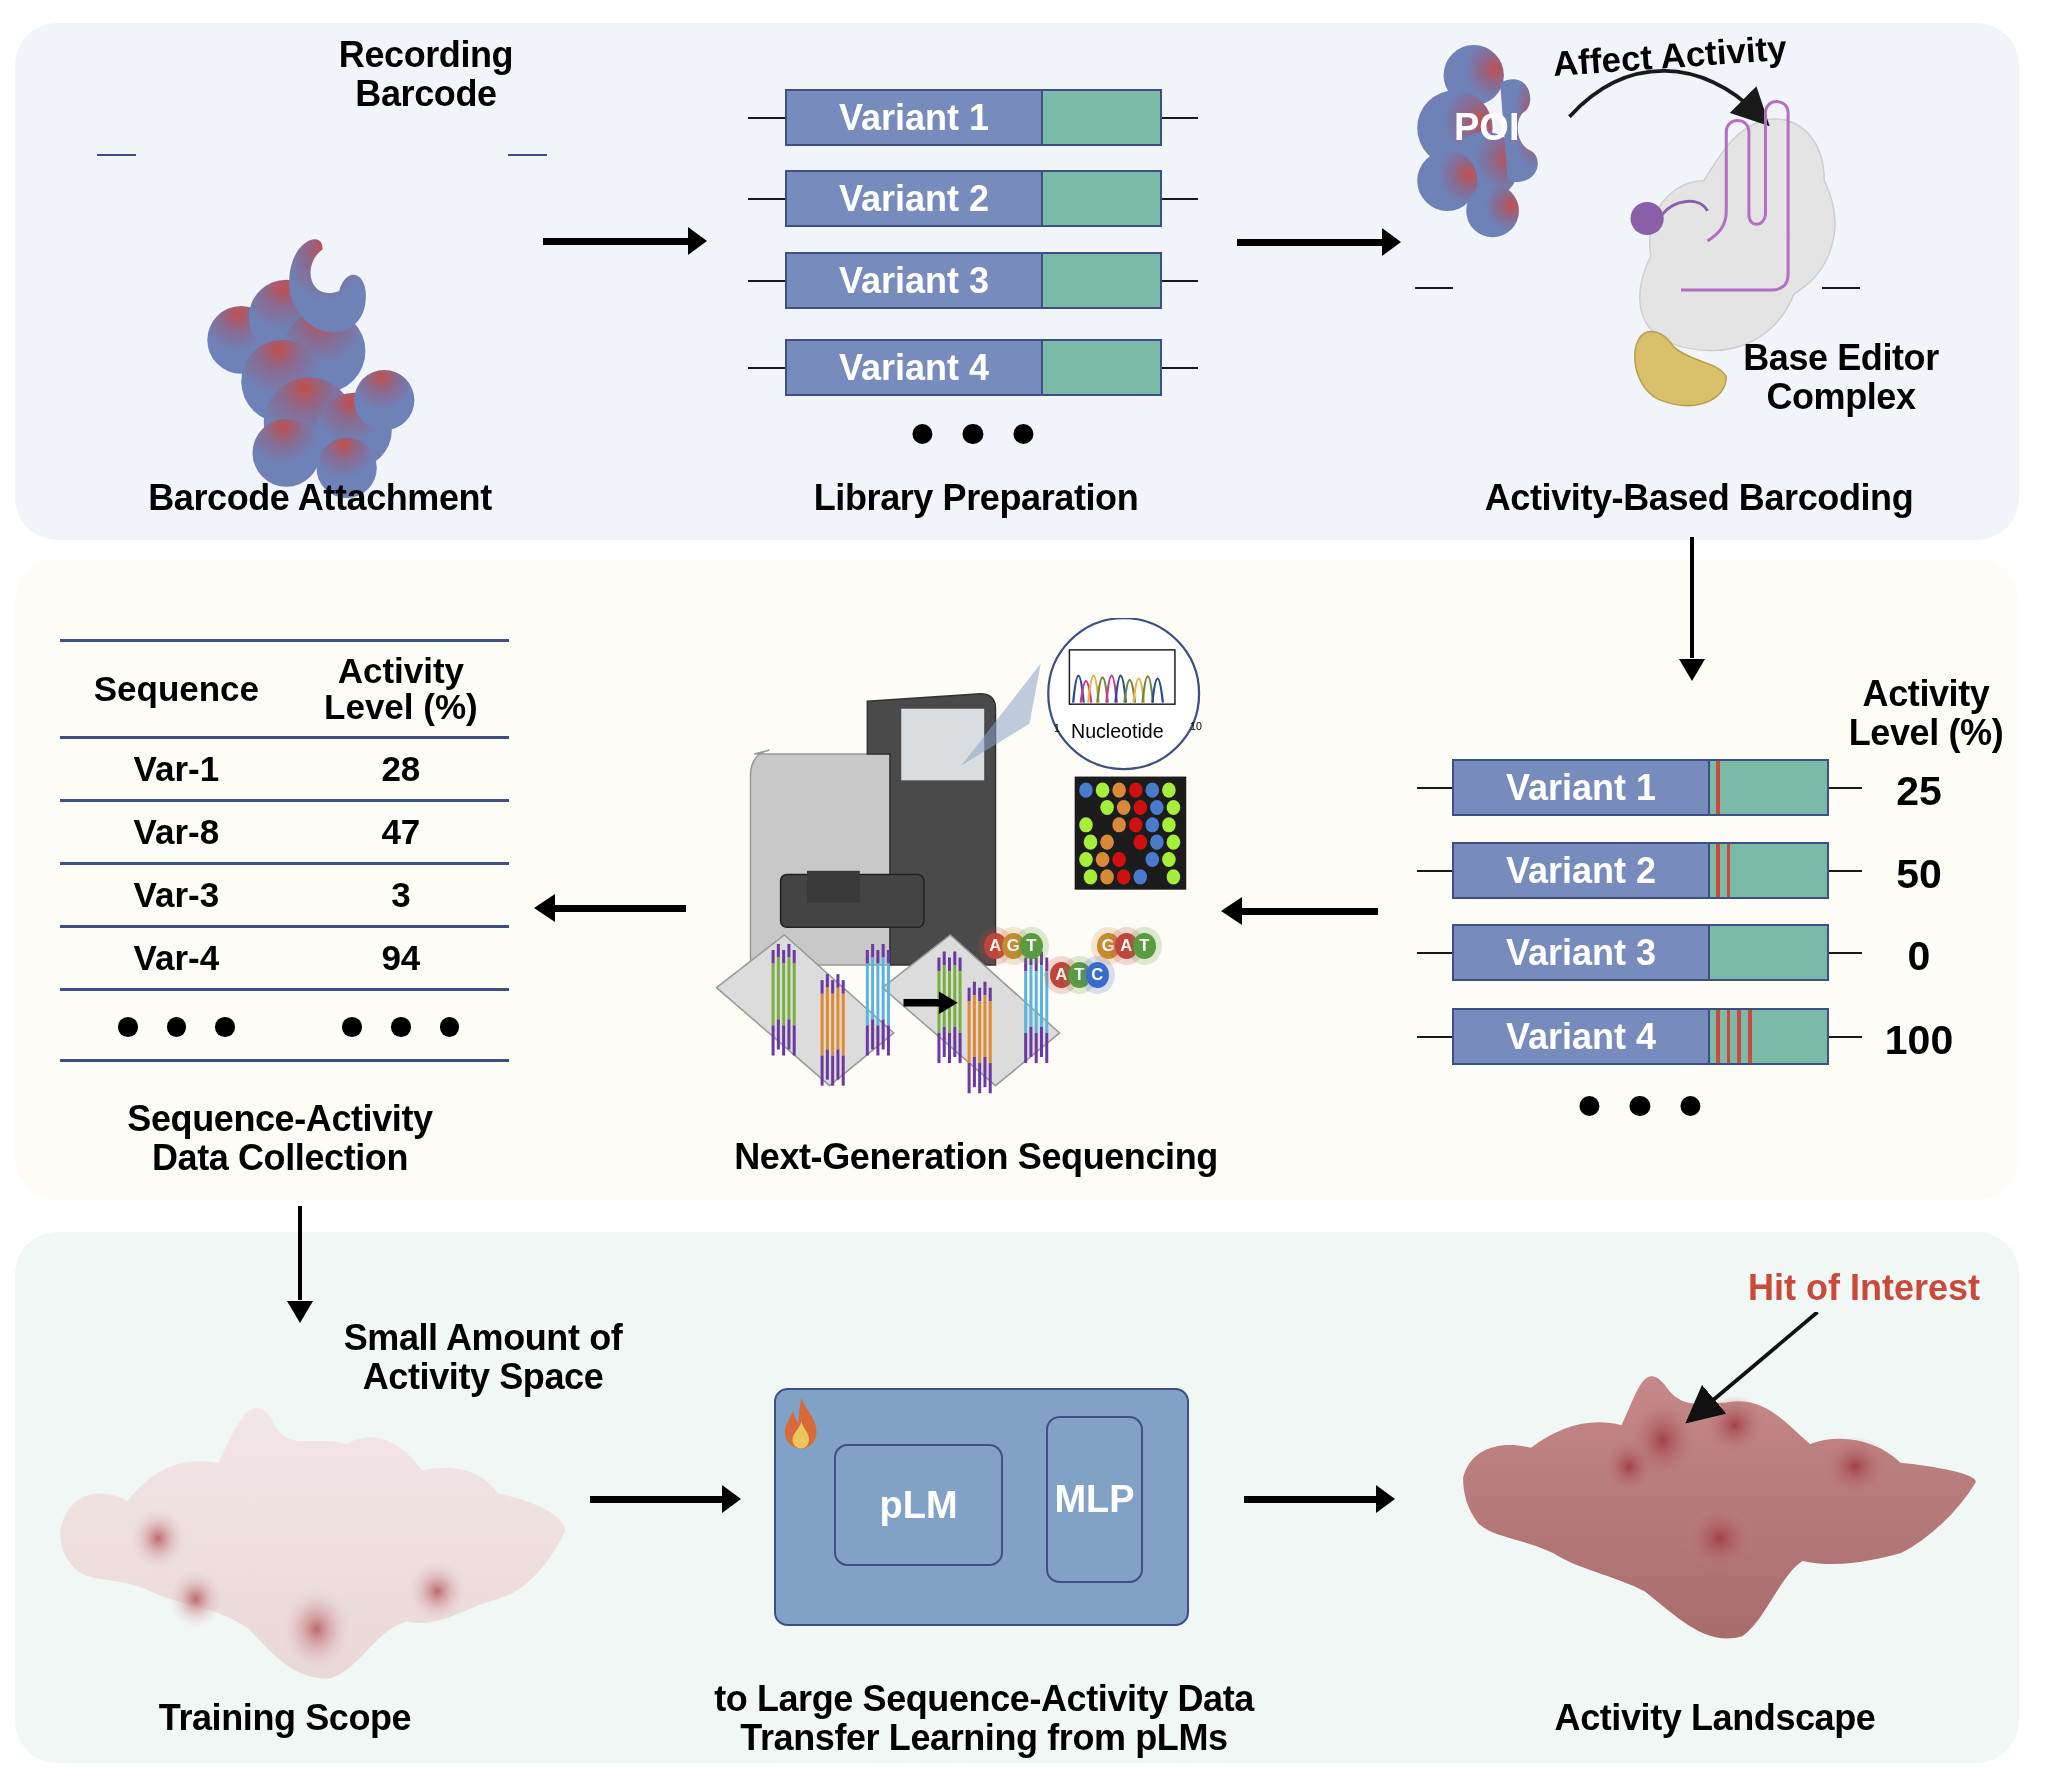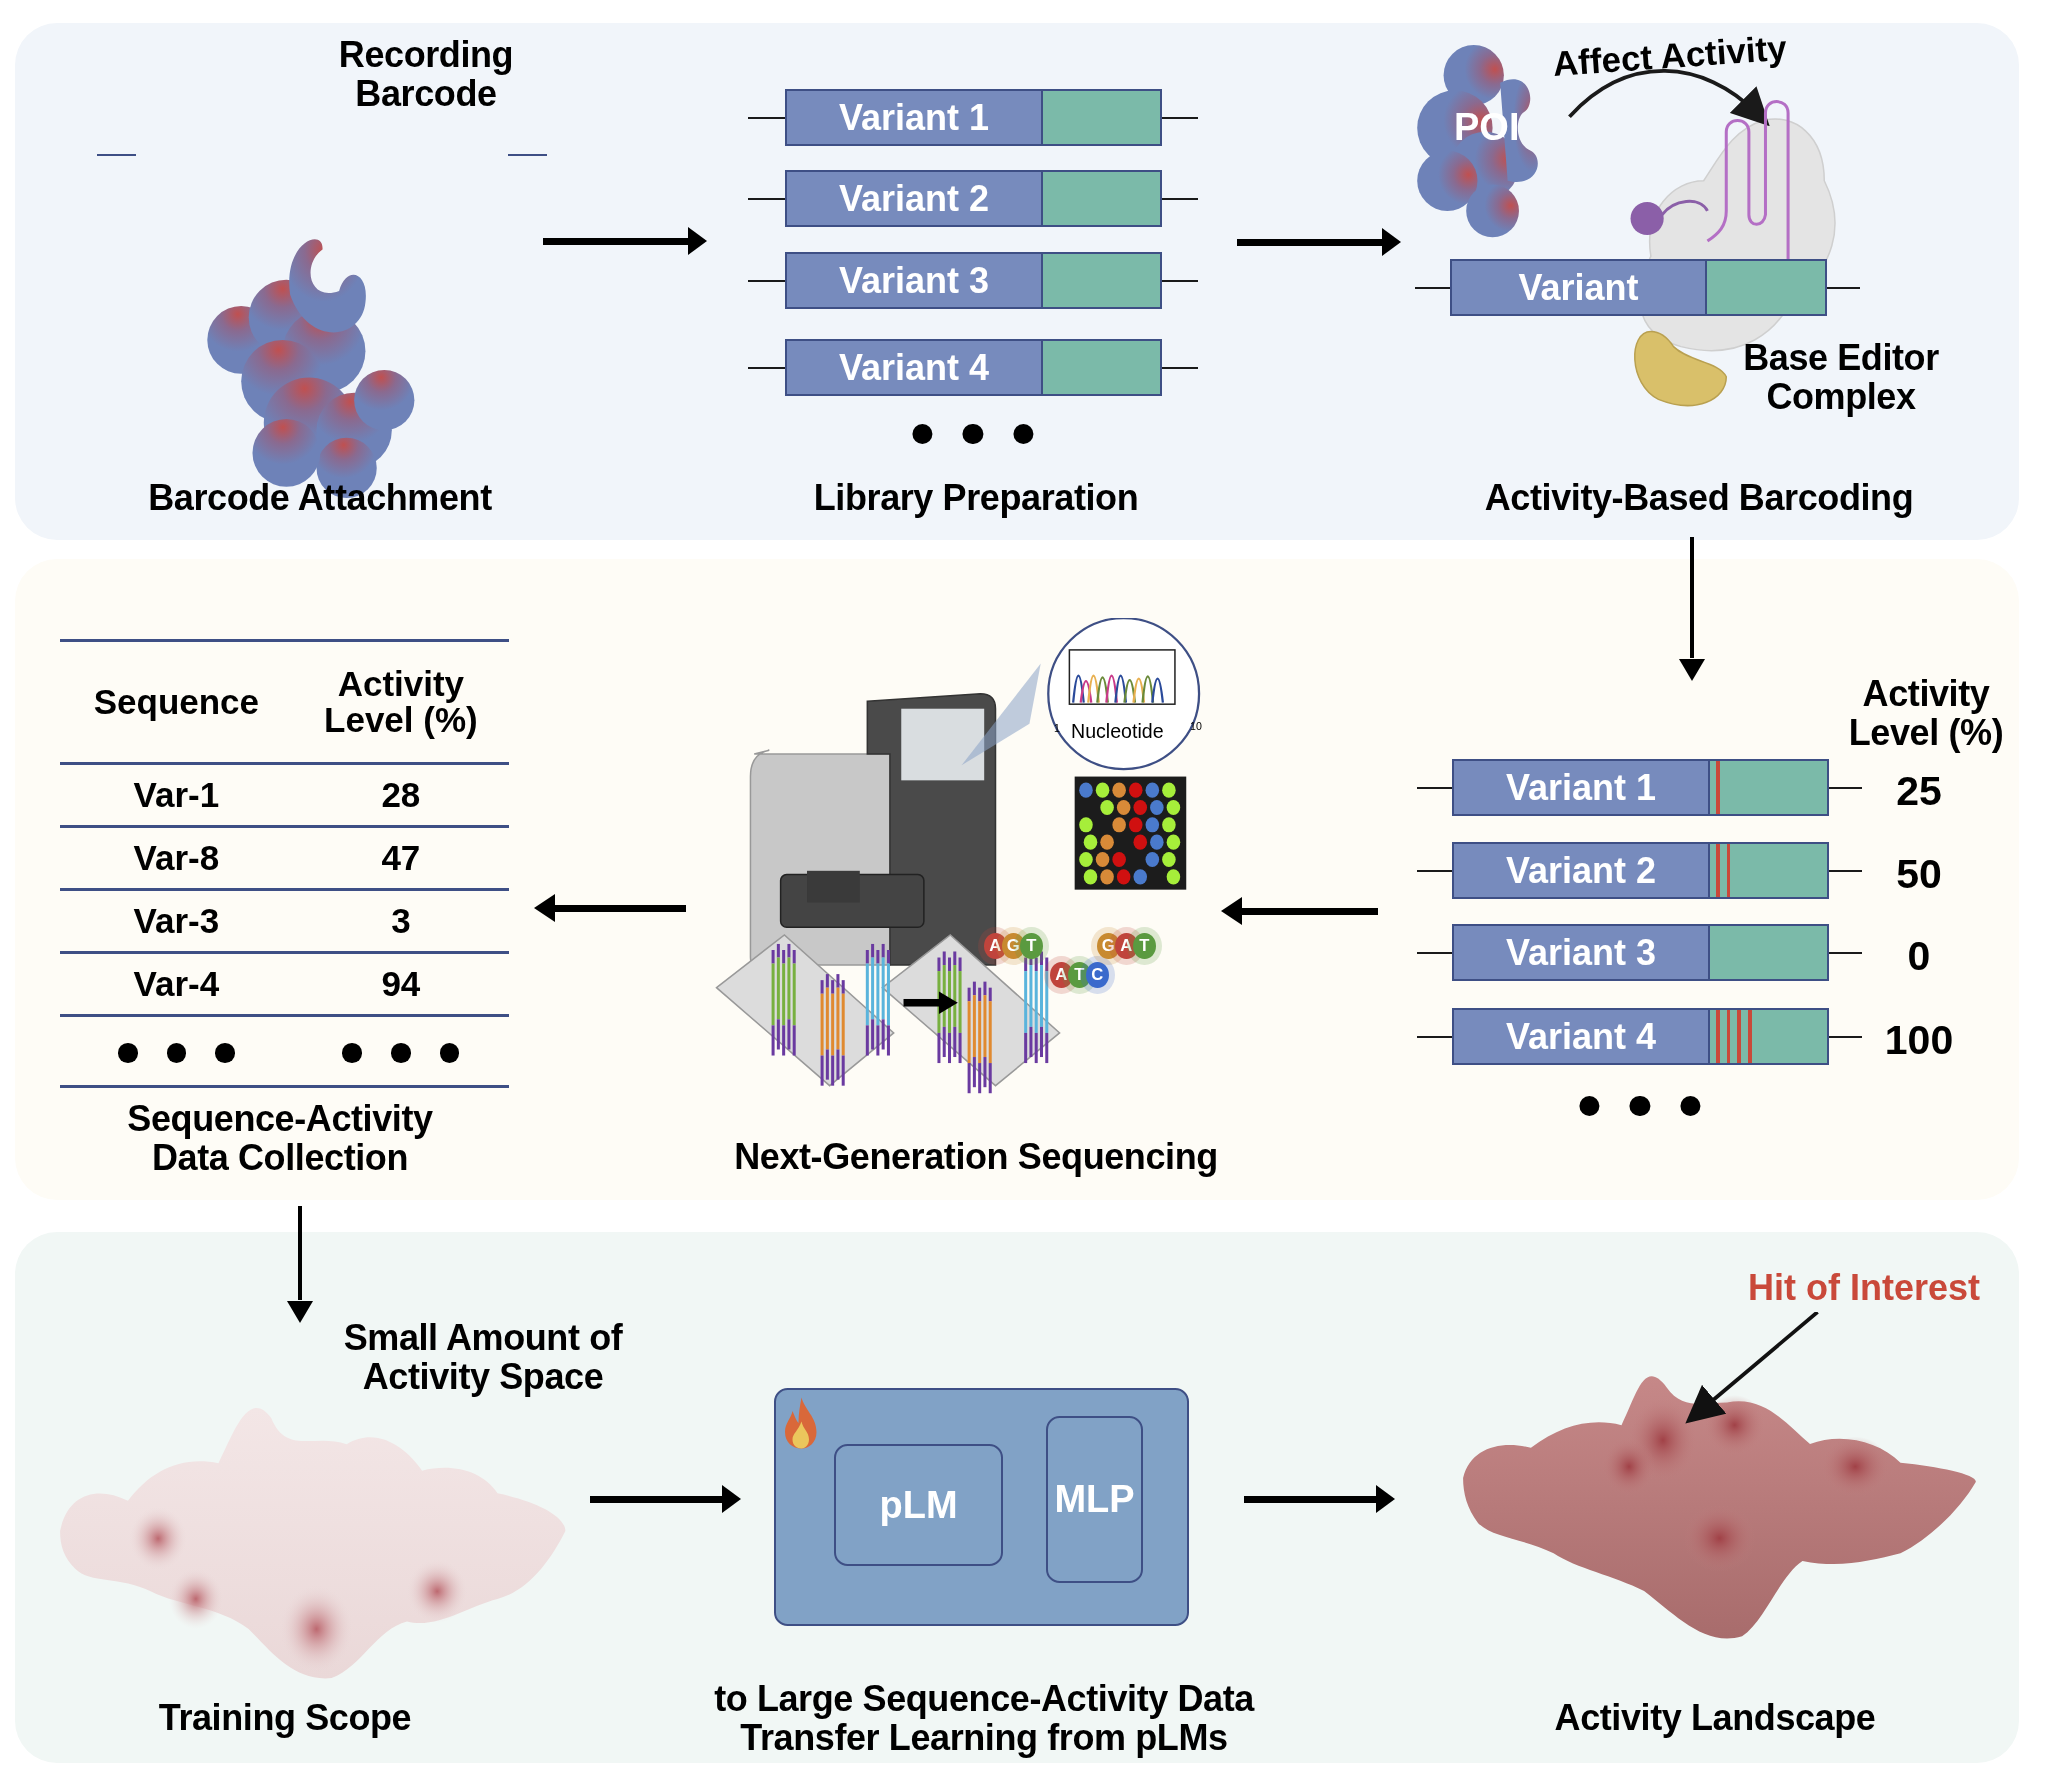--- a/index.html
+++ b/index.html
@@ -21,21 +21,21 @@
   .arrow-h::after{content:"";position:absolute;top:-11.3px;border-top:14.3px solid transparent;border-bottom:14.3px solid transparent;}
   .arrow-h.r::after{right:-15px;border-left:19.6px solid #000;}
   .arrow-h.l::after{left:-19.6px;border-right:21px solid #000;}
   .arrow-v{position:absolute;width:3.8px;background:#000;}
   .arrow-v::after{content:"";position:absolute;bottom:-22.6px;left:-11.3px;border-left:13px solid transparent;border-right:13px solid transparent;border-top:22.6px solid #000;}
   .dots{position:absolute;display:flex;gap:30px;transform:translateX(-50%);}
   .dots span{display:block;width:20.4px;height:20.4px;border-radius:50%;background:#000;}
   table.seq{position:absolute;left:60px;top:639px;width:449px;border-collapse:collapse;font-weight:bold;font-size:35px;}
   table.seq td, table.seq th{text-align:center;padding:0;}
   table.seq tr{border-bottom:3px solid #3e4f85;}
-  table.seq thead tr{border-top:3.8px solid #3e4f85;border-bottom:3.8px solid #3e4f85;height:123px;}
+  table.seq thead tr{border-top:3.8px solid #3e4f85;border-bottom:3.8px solid #3e4f85;height:97px;}
   table.seq th{line-height:36px;}
   table.seq tbody tr{height:63px;}
   table.seq .dotrow td{height:68px;}
   .rowdots{display:inline-flex;gap:29px;}
   .rowdots span{display:block;width:19.6px;height:19.6px;border-radius:50%;background:#000;}
   .model{position:absolute;left:774px;top:1388px;width:415px;height:238px;background:#81a2c6;border:2.3px solid #3e4f85;border-radius:13.6px;box-sizing:border-box;}
   .model .sub{position:absolute;border:2.3px solid #3e4f85;border-radius:13.6px;box-sizing:border-box;background:#81a2c6;color:#fff;font-weight:bold;font-size:38px;display:flex;align-items:center;justify-content:center;}
   .act-val{position:absolute;font-weight:bold;font-size:41px;transform:translateX(-50%);}
 </style>
 </head>
@@ -153,24 +153,20 @@
   <circle cx="325" cy="250" r="22" fill="#8b5fa8"></circle>
   <path d="M345 245 C 360 225, 395 220, 405 240" stroke="#8b5fa8" stroke-width="4" fill="none"></path>
 
   <path d="M330 400 C 300 400, 300 470, 340 490 C 390 510, 430 490, 430 460 C 420 440, 380 440, 360 420 C 350 405, 340 400, 330 400 Z" fill="#d9c06a" stroke="#b9a050" stroke-width="2"></path>
 </svg>
 <div class="abs" style="left:1454px;top:106px;font-weight:bold;font-size:38px;color:#fff;">POI</div>
 <div class="abs" style="left:1553px;top:44px;font-weight:bold;font-size:35px;transform:rotate(-4deg);transform-origin:left center;">Affect Activity</div>
 <div class="construct" style="left:1415px;top:259px;width:445px;">
   <div class="line" style="left:0;width:38px;"></div>
   <div class="line" style="left:407px;width:38px;"></div>
-  <div class="body" style="left:35px;width:377px;">
-    <div class="prot" style="width:255px;">Variant</div>
-    <div class="bc"></div>
-  </div>
 </div>
 <div class="lbl" style="left:1841px;top:338px;">
   <div>Base Editor</div>
   <div>Complex</div>
 </div>
 <div class="lbl" style="left:1675px;top:478px;margin-left:24px;">Activity-Based Barcoding</div>
 
 <div class="arrow-v" style="left:1690px;top:537px;height:121px;"></div>
 
 <div class="lbl" style="left:1926px;top:674px;">

